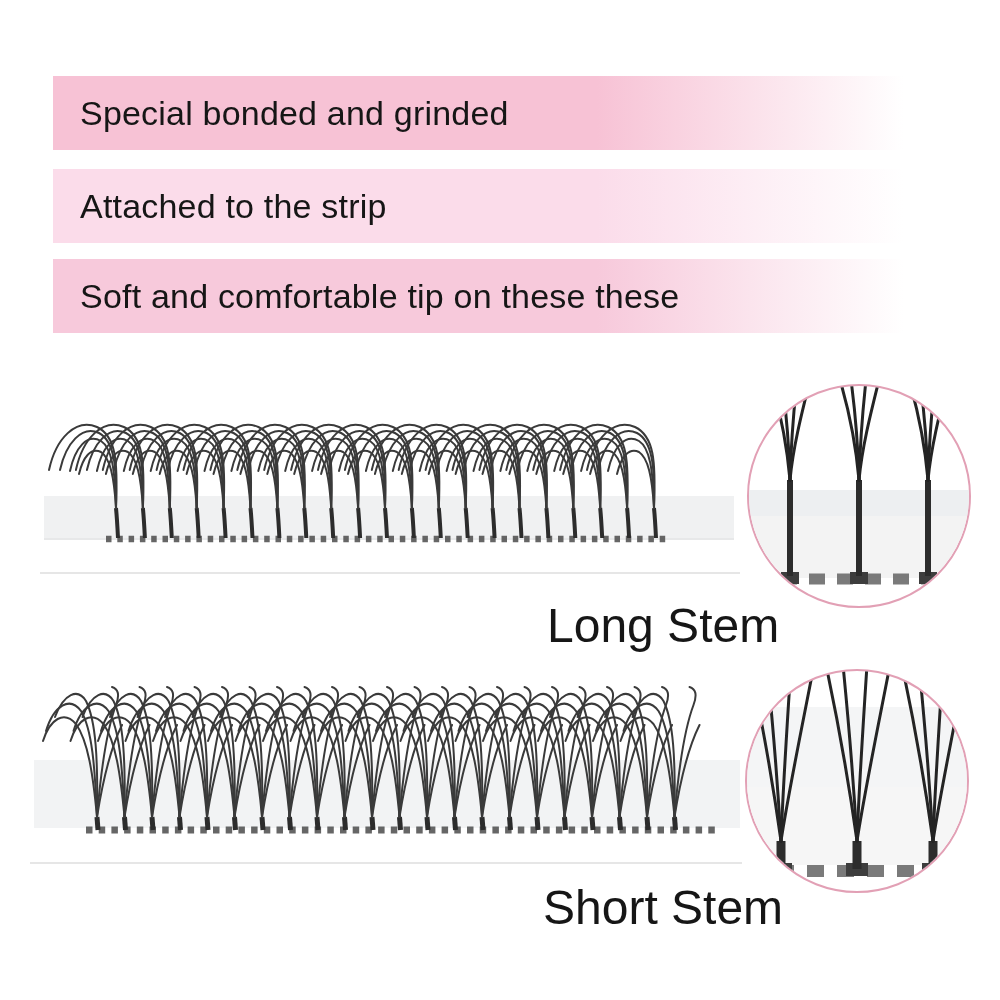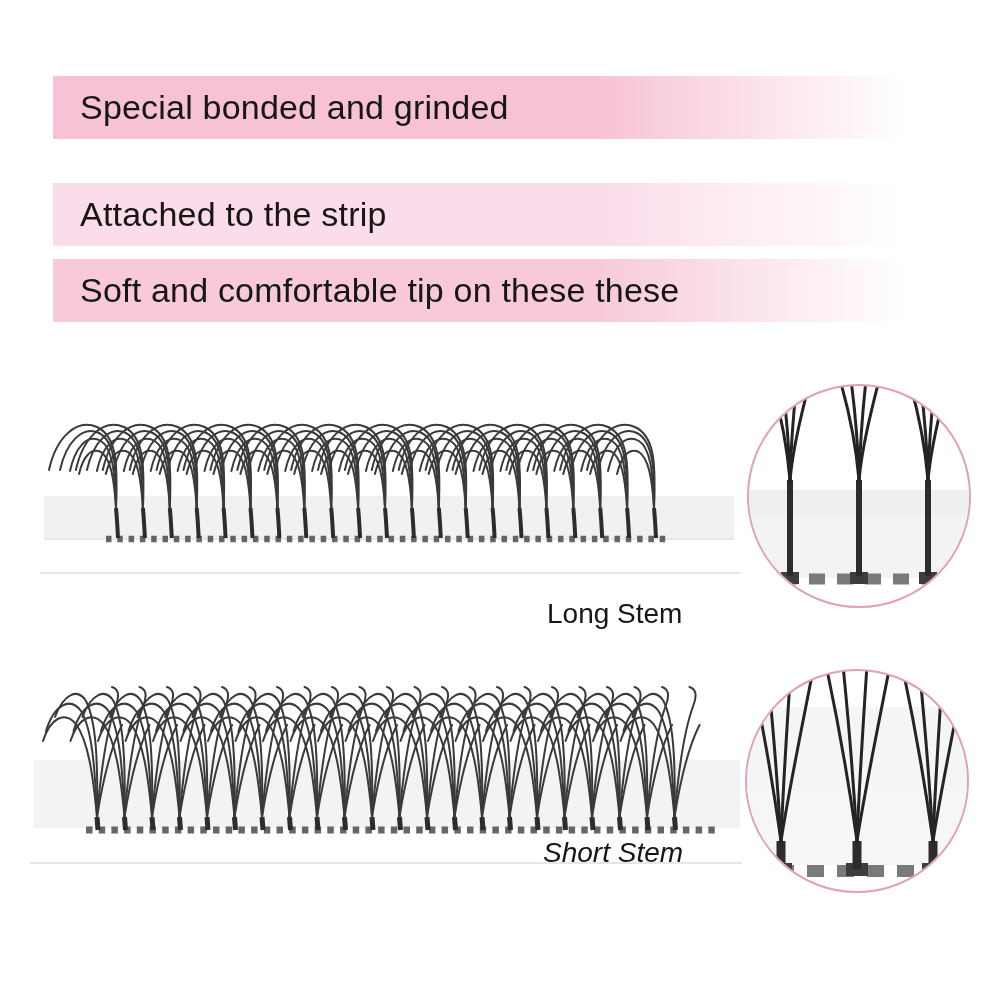--- a/index.html
+++ b/index.html
@@ -5,54 +5,54 @@
   :root{
     --ring:#e2a0b5; --lash:#3a3a3a; --stem:#2c2c2c; --dash:#4b4b4b;
     --dash-light:#6b6b6b; --band:#f0f1f2; --shadow-line:#e6e6e6; --text:#161616;
   }
   html,body{margin:0;padding:0;}
   body{
     width:1000px;height:1000px;background:#ffffff;position:relative;overflow:hidden;
     font-family:"Liberation Sans",sans-serif;color:var(--text);
   }
   .banner{
-    position:absolute;left:53px;width:877px;height:63px;
+    position:absolute;left:53px;width:877px;height:74px;
     display:flex;align-items:center;box-sizing:border-box;padding-left:27px;
   }
   .banner-label{font-size:34px;color:var(--text);letter-spacing:.2px;white-space:nowrap;}
   #banner-1{top:76px}
   #banner-2{top:169px}
   #banner-3{top:259px}
   .photo{position:absolute;}
   #photo-long{left:30px;top:388px;}
   #photo-short{left:30px;top:672px;}
   .inset{
     position:absolute;width:224px;height:224px;box-sizing:border-box;
     border:2px solid var(--ring);border-radius:50%;overflow:hidden;background:#fff;
   }
   #inset-long{left:747px;top:384px;}
   #inset-short{left:745px;top:669px;}
-  .stem-label{position:absolute;font-size:28px;color:var(--text);white-space:nowrap;}
+  .stem-label{position:absolute;font-size:48px;color:var(--text);white-space:nowrap;}
   #label-long{left:547px;top:598px;}
-  #label-short{left:543px;top:837px;font-style:italic;}
+  #label-short{left:543px;top:880px;}
   svg{display:block}
   .lash{fill:none;stroke:var(--lash);stroke-width:2;stroke-linecap:round;}
   .lash-thick{fill:none;stroke:#242424;stroke-width:3;stroke-linecap:round;}
   .stem{fill:none;stroke:var(--stem);stroke-linecap:butt;}
   .dashline{stroke:var(--dash);fill:none;}
   .dashline-zoom{stroke:var(--dash-light);fill:none;}
   .dot{fill:#3d3d3d;}
 </style>
 </head>
 <body>
 
 <div class="banner" id="banner-1" style="background: linear-gradient(90deg, rgb(247, 194, 213) 0%, rgb(247, 194, 213) 62%, rgba(255, 255, 255, 0) 97%);">
   <span class="banner-label">Special bonded and grinded</span>
 </div>
-<div class="banner" id="banner-2" style="background: linear-gradient(90deg, rgb(251, 220, 234) 0%, rgb(251, 220, 234) 62%, rgba(255, 255, 255, 0) 97%); margin-top: 14px;">
+<div class="banner" id="banner-2" style="background: linear-gradient(90deg, rgb(251, 220, 234) 0%, rgb(251, 220, 234) 62%, rgba(255, 255, 255, 0) 97%);">
   <span class="banner-label">Attached to the strip</span>
 </div>
 <div class="banner" id="banner-3" style="background: linear-gradient(90deg, rgb(247, 201, 219) 0%, rgb(247, 201, 219) 62%, rgba(255, 255, 255, 0) 97%);">
   <span class="banner-label">Soft and comfortable tip on these these</span>
 </div>
 
 <div class="photo" id="photo-long">
   <svg width="715" height="204" viewBox="0 0 715 204">
     <defs>
       <g id="fanL">

